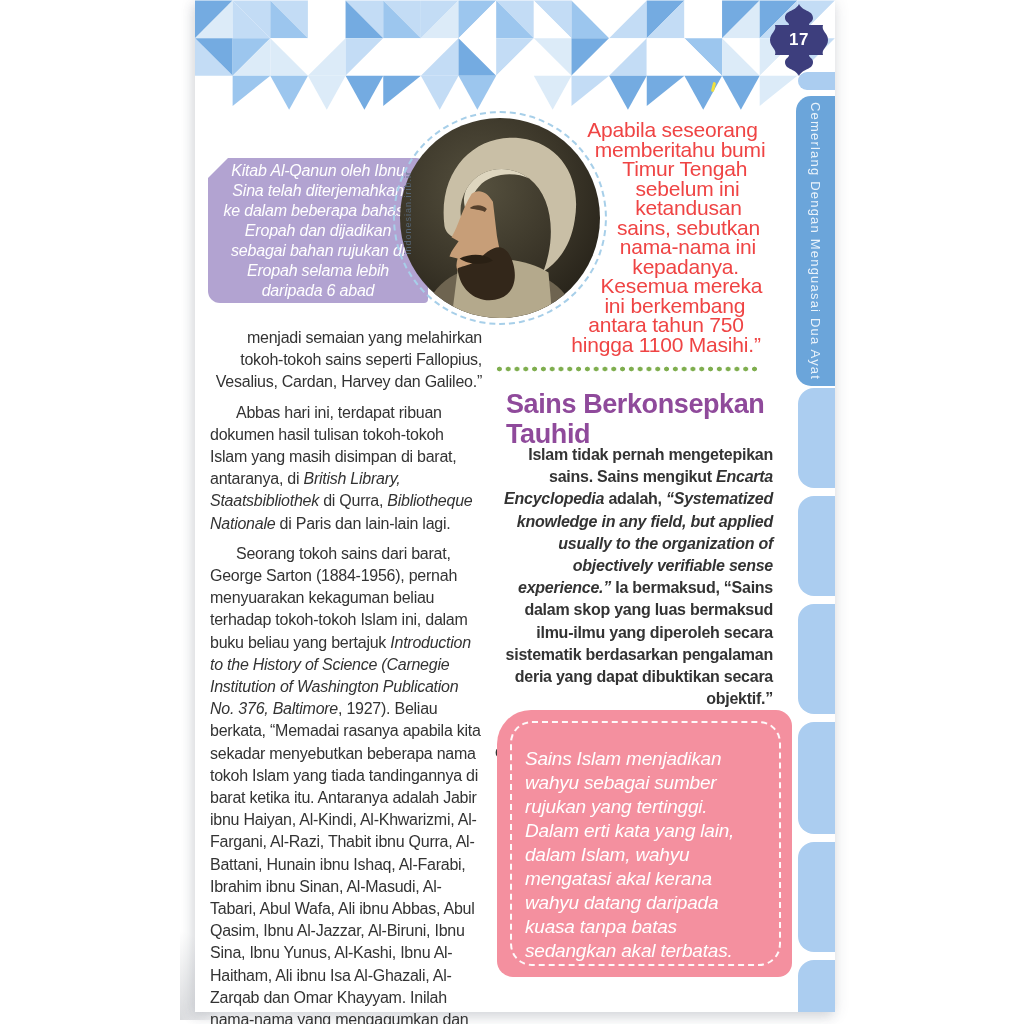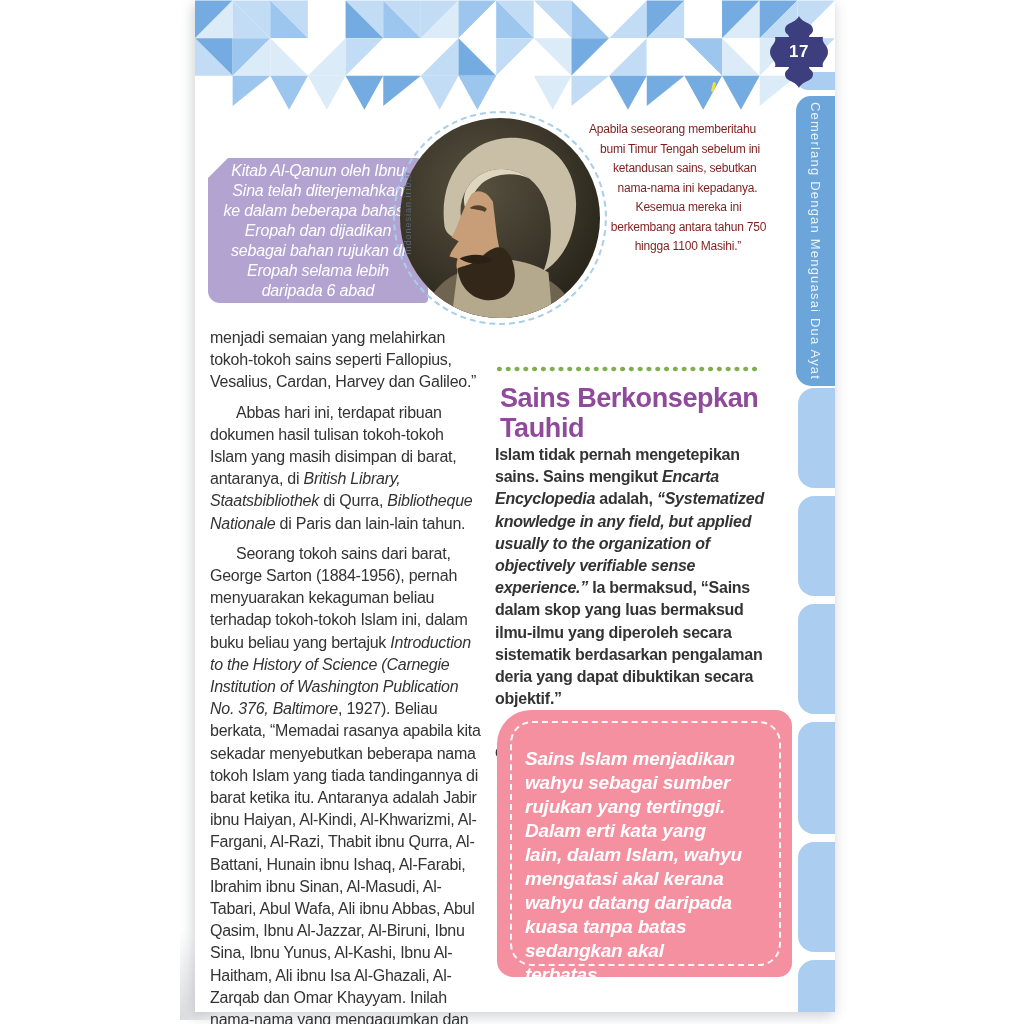--- a/index.html
+++ b/index.html
@@ -12,21 +12,21 @@
     position:absolute;left:195px;top:0;width:640px;height:1012px;
     background:#fff;box-shadow:0 2px 14px rgba(60,70,90,.16), -3px 6px 10px rgba(60,70,90,.10);
   }
   .page-shadow{
     position:absolute;left:180px;top:930px;width:40px;height:90px;
     background:radial-gradient(ellipse at left bottom, rgba(120,125,135,.28), rgba(120,125,135,0) 70%);
     pointer-events:none;
   }
   #mosaic{position:absolute;left:0;top:0;}
   
-  .badge{position:absolute;left:573px;top:16px;width:62px;height:72px;z-index:5;}
+  .badge{position:absolute;left:573px;top:4px;width:62px;height:72px;z-index:5;}
   .badge svg{position:absolute;inset:0;}
   .badge span{
     position:absolute;left:0;top:26px;width:100%;text-align:center;
     color:#fff;font-size:17px;font-weight:700;letter-spacing:.5px;
   }
   .yellow-mark{position:absolute;left:517px;top:82px;width:3px;height:10px;
     background:#f0e03c;transform:rotate(14deg);border-radius:2px;}
   
   .tab-stub{
     position:absolute;left:603px;top:72px;width:37px;height:18px;
@@ -70,55 +70,55 @@
     box-sizing:border-box;z-index:3;
   }
   .portrait svg{position:absolute;left:4px;top:4px;}
   .watermark{
     position:absolute;left:8px;top:58px;writing-mode:vertical-rl;transform:rotate(180deg);
     font-size:9px;color:rgba(90,110,130,.85);letter-spacing:1px;z-index:4;
   }
   
   .quote{
     position:absolute;left:368px;top:120px;width:206px;height:245px;
-    font-size:12px;line-height:19.5px;color:#7f1d1d;text-align:center;letter-spacing:-.2px;
+    font-size:21px;line-height:19.5px;color:#ef4444;text-align:center;letter-spacing:-.2px;
   }
   .quote .spacer{float:left;width:48px;height:232px;
     shape-outside:ellipse(105px 112px at -60px 100px);}
   .quote p{margin:0;}
   
   .col{position:absolute;color:#333;font-size:16px;line-height:22.2px;letter-spacing:-.25px;}
   .col p{margin:0 0 8px 0;text-indent:26px;}
-  .col p.no-indent{text-indent:0;}
+  .col p.no-indent{text-indent:0;text-align:right;}
   .left-col{left:15px;top:327px;width:272px;}
   .right-col{left:300px;top:444px;width:278px;font-weight:bold;}
   
   .dots{
     position:absolute;left:300px;top:366px;width:264px;height:6px;
     background-image:radial-gradient(circle,var(--green-dot,#7fae4f) 2.1px,rgba(0,0,0,0) 2.7px);
     background-size:8.8px 6px;background-repeat:repeat-x;
   }
   h2.section-heading{
-    position:absolute;left:299px;top:377px;width:285px;margin:6px;
+    position:absolute;left:299px;top:377px;width:285px;margin:12px;
     color:var(--accent-purple,#8f4a9b);font-size:27px;line-height:30px;
     font-weight:700;letter-spacing:-.4px;
   }
   
   .pink-box{
     position:absolute;left:302px;top:710px;width:295px;height:267px;
     background:var(--pink-box-bg,#f4909f);
     border-radius:34px 16px 14px 16px;
   }
   .pink-box::before{
     content:"";position:absolute;left:13px;right:11px;top:11px;bottom:11px;
     border:2px dashed rgba(255,255,255,.95);border-radius:22px;
   }
   .pink-box p{
     position:relative;margin:0;padding:37px 46px 0 28px;
-    color:#fff;font-style:italic;font-weight:700;font-size:19px;line-height:24px;
+    color:#fff;font-style:italic;font-weight:400;font-size:19px;line-height:24px;
     letter-spacing:-.2px;
   }
 </style>
 </head>
 <body>
 
 <div class="canvas">
   <div class="page-shadow"></div>
 
   <div class="page">
@@ -273,21 +273,21 @@
       <span class="watermark">indonesian.irib.ir</span>
     </div>
 
     <div class="quote">
       <div class="spacer"></div>
       <p>Apabila seseorang memberitahu bumi Timur Tengah sebelum ini ketandusan sains, sebutkan nama-nama ini kepadanya. Kesemua mereka ini berkembang antara tahun 750 hingga 1100 Masihi.”</p>
     </div>
 
     <div class="col left-col">
       <p class="no-indent"><span>menjadi semaian yang melahirkan tokoh-tokoh sains seperti Fallopius, Vesalius, Cardan, Harvey dan Galileo.”</span></p>
-      <p><span>Abbas hari ini, terdapat ribuan dokumen hasil tulisan tokoh-tokoh Islam yang masih disimpan di barat, antaranya, di </span><i>British Library, Staatsbibliothek</i><span> di Qurra, </span><i>Bibliotheque Nationale</i><span> di Paris dan lain-lain tahun.</span></p>
+      <p><span>Abbas hari ini, terdapat ribuan dokumen hasil tulisan tokoh-tokoh Islam yang masih disimpan di barat, antaranya, di </span><i>British Library, Staatsbibliothek</i><span> di Qurra, </span><i>Bibliotheque Nationale</i><span> di Paris dan lain-lain lagi.</span></p>
       <p><span>Seorang tokoh sains dari barat, George Sarton (1884-1956), pernah menyuarakan kekaguman beliau terhadap tokoh-tokoh Islam ini, dalam buku beliau yang bertajuk </span><i>Introduction to the History of Science (Carnegie Institution of Washington Publication No. 376, Baltimore</i><span>, 1927). Beliau berkata, “Memadai rasanya apabila kita sekadar menyebutkan beberapa nama tokoh Islam yang tiada tandingannya di barat ketika itu. Antaranya adalah Jabir ibnu Haiyan, Al-Kindi, Al-Khwarizmi, Al-Fargani, Al-Razi, Thabit ibnu Qurra, Al-Battani, Hunain ibnu Ishaq, Al-Farabi, Ibrahim ibnu Sinan, Al-Masudi, Al-Tabari, Abul Wafa, Ali ibnu Abbas, Abul Qasim, Ibnu Al-Jazzar, Al-Biruni, Ibnu Sina, Ibnu Yunus, Al-Kashi, Ibnu Al-Haitham, Ali ibnu Isa Al-Ghazali, Al-Zarqab dan Omar Khayyam. Inilah nama-nama yang mengagumkan dan senarai ini adalah lebih panjang daripada ini.</span></p>
     </div>
 
     <div class="dots"></div>
 
     <h2 class="section-heading">Sains Berkonsepkan Tauhid</h2>
 
     <div class="col right-col">
       <p class="no-indent"><span>Islam tidak pernah mengetepikan sains. Sains mengikut </span><i>Encarta Encyclopedia</i><span> adalah, </span><i>“Systematized knowledge in any field, but applied usually to the organization of objectively verifiable sense experience.”</i><span> Ia bermaksud, “Sains dalam skop yang luas bermaksud ilmu-ilmu yang diperoleh secara sistematik berdasarkan pengalaman deria yang dapat dibuktikan secara objektif.”</span></p>
       <p><span>Secara umumnya, sains boleh didefinisikan sebagai ilmu yang</span></p>

